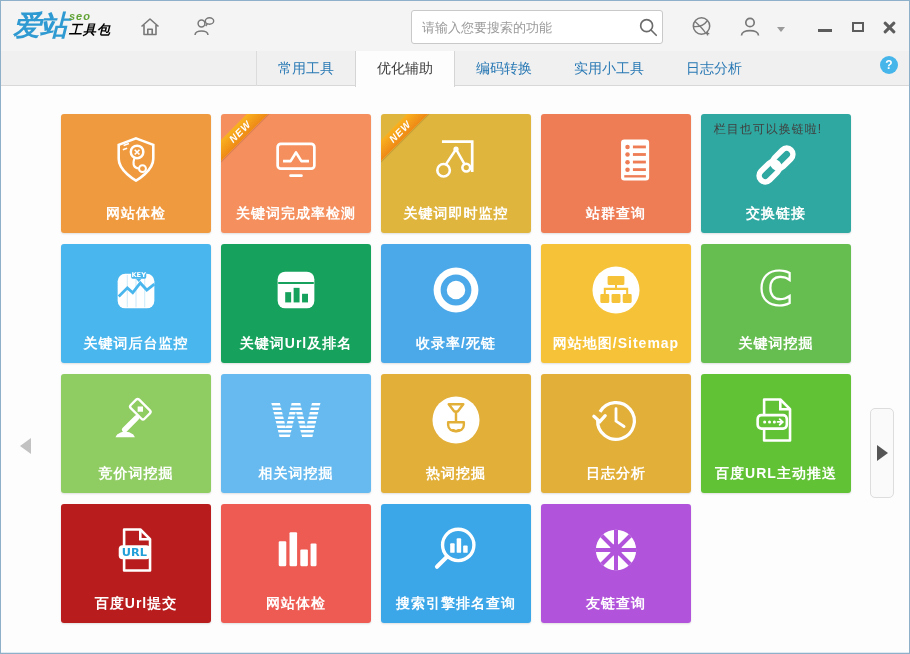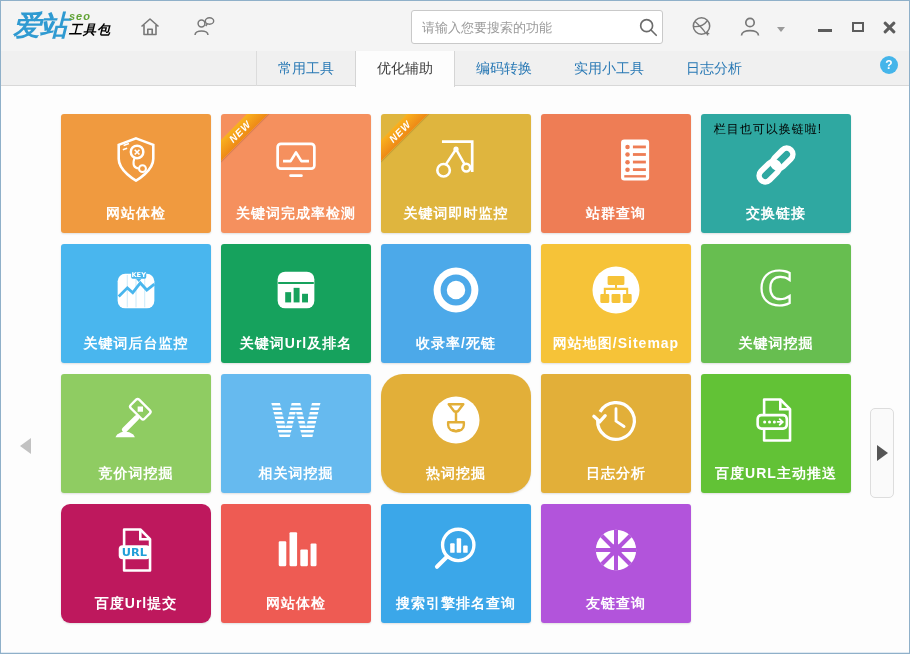--- a/index.html
+++ b/index.html
@@ -60,21 +60,21 @@
   .grid { position:absolute; left:60px; top:28px; display:grid;
     grid-template-columns:repeat(5,150px); grid-auto-rows:119px; gap:11px 10px; }
   .tile { position:relative; border-radius:3px; overflow:hidden; cursor:pointer;
     box-shadow:0 1px 2px rgba(0,0,0,.12); }
   .tile-icon { height:76px; margin-top:8px; display:flex; align-items:center;
     justify-content:center; }
   .tile.with-note .tile-icon { margin-top:20px; height:62px; }
   .tile-label { position:absolute; left:0; right:0; bottom:10px; text-align:center;
     color:#fff; font-size:14px; font-weight:600; letter-spacing:1px; }
   .tile-note { position:absolute; top:7px; left:0; right:16px; text-align:center;
-    color:#000000; font-size:12px; letter-spacing:1px; }
+    color:#404040; font-size:12px; letter-spacing:1px; }
   .ribbon { position:absolute; top:10px; left:-20px; width:78px; padding:2px 0;
     transform:rotate(-45deg); text-align:center; color:#fff; font-size:10px;
     font-weight:bold; font-style:italic; letter-spacing:1px;
     background:linear-gradient(180deg,#f9b21f,#ee8916); z-index:3;
     box-shadow:0 1px 1px rgba(0,0,0,.15); }
 
   .nav-left { position:absolute; left:19px; top:352px; width:0; height:0; cursor:pointer;
     border-top:8px solid transparent; border-bottom:8px solid transparent;
     border-right:11px solid #c2c2c2; }
   .nav-right { position:absolute; right:15px; top:322px; width:24px; height:90px;
@@ -312,21 +312,21 @@
               <g mask="url(#wmask)">
                 <rect width="50" height="50" fill="#fff"></rect>
                 <g stroke="var(--tile)" stroke-width="1.7">
                   <path d="M0 9 h50 M0 13 h50 M0 17 h50 M0 21 h50 M0 25 h50 M0 29 h50 M0 33 h50 M0 37 h50 M0 41 h50"></path>
                 </g>
               </g>
             </svg>
           </div>
           <div class="tile-label">相关词挖掘</div>
         </div>
-        <div class="tile" style="background: rgb(226, 175, 57); border-radius: 22px; --tile: #E2AF39;">
+        <div class="tile" style="background: rgb(226, 175, 57); --tile: #E2AF39;">
           <div class="tile-icon">
             <svg width="56" height="56" viewBox="0 0 50 50">
               <circle cx="25" cy="25" r="21" fill="#fff"></circle>
               <g stroke="var(--tile)" stroke-width="2.2" fill="none" stroke-linejoin="round">
                 <path d="M18.5 11 h13 l-5 6.5 h-3 Z"></path>
                 <path d="M25 17.5 v9"></path>
                 <path d="M18 27 h14 v2.5 c0 7.5 -14 7.5 -14 0 Z"></path>
                 <path d="M22.5 33 c0 2.5 5 2.5 5 0"></path>
               </g>
             </svg>
@@ -350,21 +350,21 @@
               <path d="M29 6 v9 h9" fill="none" stroke="#fff" stroke-width="2.4"></path>
               <rect x="8" y="20.5" width="27" height="12.5" rx="3.5" fill="var(--tile)" stroke="#fff" stroke-width="2.4"></rect>
               <circle cx="14.5" cy="26.8" r="1.4" fill="#fff"></circle>
               <circle cx="19" cy="26.8" r="1.4" fill="#fff"></circle>
               <circle cx="23.5" cy="26.8" r="1.4" fill="#fff"></circle>
               <path d="M26.5 26.8 h4.5 m-2.6 -2.6 l2.8 2.6 -2.8 2.6" stroke="#fff" stroke-width="1.7" fill="none" stroke-linecap="round"></path>
             </svg>
           </div>
           <div class="tile-label">百度URL主动推送</div>
         </div>
-        <div class="tile" style="background: #be185d; border-radius: 9px; --tile: #209FD8;">
+        <div class="tile" style="background: #b91c1c; --tile: #209FD8;">
           <div class="tile-icon">
             <svg width="54" height="54" viewBox="0 0 50 50">
               <path d="M14 6 h15 l9 9 v29 h-24 Z" fill="none" stroke="#fff" stroke-width="2.4" stroke-linejoin="round"></path>
               <path d="M29 6 v9 h9" fill="none" stroke="#fff" stroke-width="2.4"></path>
               <rect x="9" y="20.5" width="29" height="13" rx="3.5" fill="#fff"></rect>
               <text x="23.5" y="30.8" text-anchor="middle" font-size="10.5" fill="var(--tile)" style="font-family:'DejaVu Sans',sans-serif;font-weight:bold">URL</text>
             </svg>
           </div>
           <div class="tile-label">百度Url提交</div>
         </div>

